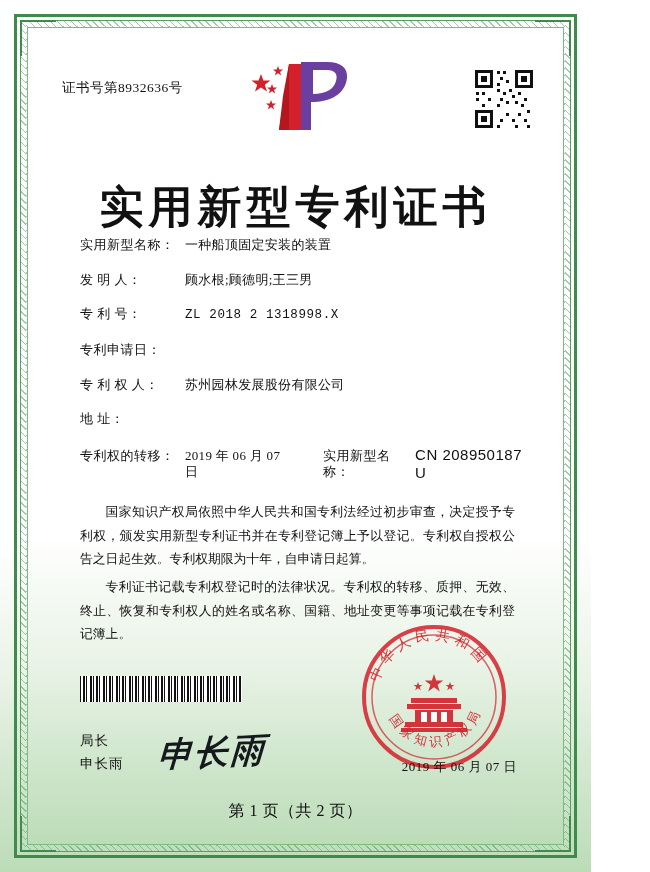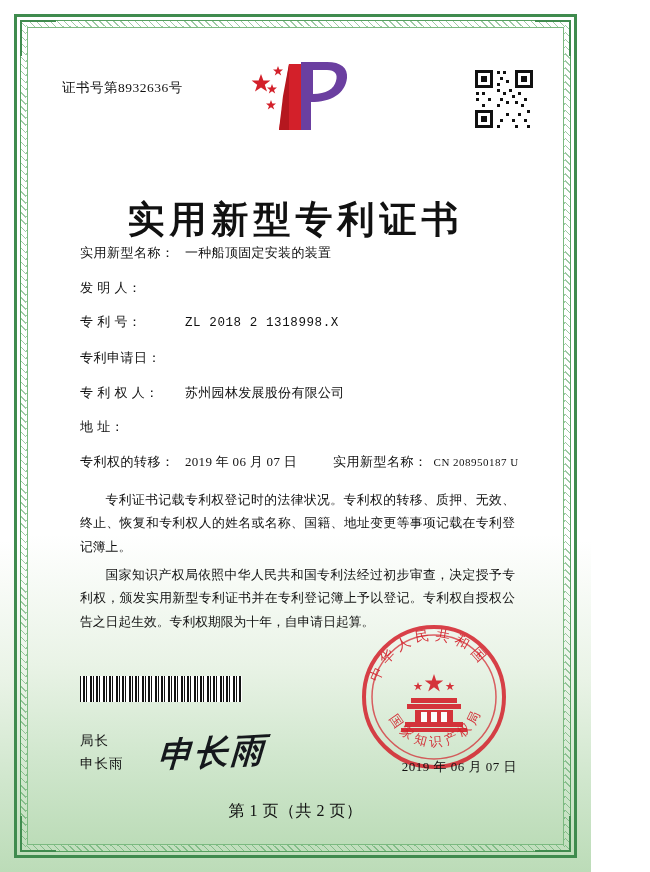--- a/index.html
+++ b/index.html
@@ -115,23 +115,23 @@
 
   .qr {
     position: absolute;
     right: 22px;
     top: 34px;
     width: 62px;
     height: 62px;
   }
 
   .title {
-    margin-top: 51px;
+    margin-top: 34px;
     text-align: center;
-    font-size: 37px;
+    font-size: 44px;
     font-weight: bold;
     letter-spacing: 5px;
     font-family: "DejaVu Serif", "Liberation Serif", serif;
     color: #111;
   }
 
   .fields {
     padding-left: 46px;
     padding-right: 30px;
     font-size: 13px;
@@ -161,22 +161,22 @@
   .inline-pair {
     display: flex;
     align-items: baseline;
   }
   .inline-pair .sub-label {
     margin-left: 36px;
     margin-right: 6px;
     letter-spacing: 0.5px;
   }
   .inline-pair .sub-value {
-    font-family: Liberation Serif, serif;
-    font-size: 11px;
+    font-family: Liberation Sans, sans-serif;
+    font-size: 15px;
     letter-spacing: 0.5px;
   }
 
   .paragraphs {
     margin-top: 16px;
     padding-left: 46px;
     padding-right: 42px;
     font-size: 12.8px;
     line-height: 1.85;
     text-align: justify;
@@ -353,20 +353,21 @@
 
     <div class="title">实用新型专利证书</div>
 
     <div class="fields">
       <div class="field-row">
         <div class="field-label">实用新型名称：</div>
         <div class="field-value">一种船顶固定安装的装置</div>
       </div>
       <div class="field-row">
         <div class="field-label">发 明 人：</div>
+        <div class="field-value">顾水根;顾德明;王三男</div>
       </div>
       <div class="field-row">
         <div class="field-label">专 利 号：</div>
         <div class="field-value mono">ZL 2018 2 1318998.X</div>
       </div>
       <div class="field-row">
         <div class="field-label">专利申请日：</div>
       </div>
       <div class="field-row">
         <div class="field-label">专 利 权 人：</div>
@@ -379,22 +380,22 @@
         <div class="field-label">专利权的转移：</div>
         <div class="field-value inline-pair">
           <span>2019 年 06 月 07 日</span>
           <span class="sub-label">实用新型名称：</span>
           <span class="sub-value">CN 208950187 U</span>
         </div>
       </div>
     </div>
 
     <div class="paragraphs">
+      <p>国家知识产权局依照中华人民共和国专利法经过初步审查，决定授予专利权，颁发实用新型专利证书并在专利登记簿上予以登记。专利权自授权公告之日起生效。专利权期限为十年，自申请日起算。</p>
       <p>专利证书记载专利权登记时的法律状况。专利权的转移、质押、无效、终止、恢复和专利权人的姓名或名称、国籍、地址变更等事项记载在专利登记簿上。</p>
-      <p>国家知识产权局依照中华人民共和国专利法经过初步审查，决定授予专利权，颁发实用新型专利证书并在专利登记簿上予以登记。专利权自授权公告之日起生效。专利权期限为十年，自申请日起算。</p>
     </div>
 
     <div class="barcode"></div>
 
     <div class="sig-block">
       <div class="sig-labels">
         <div>局长</div>
         <div>申长雨</div>
       </div>
       <div class="handwriting">申长雨</div>

